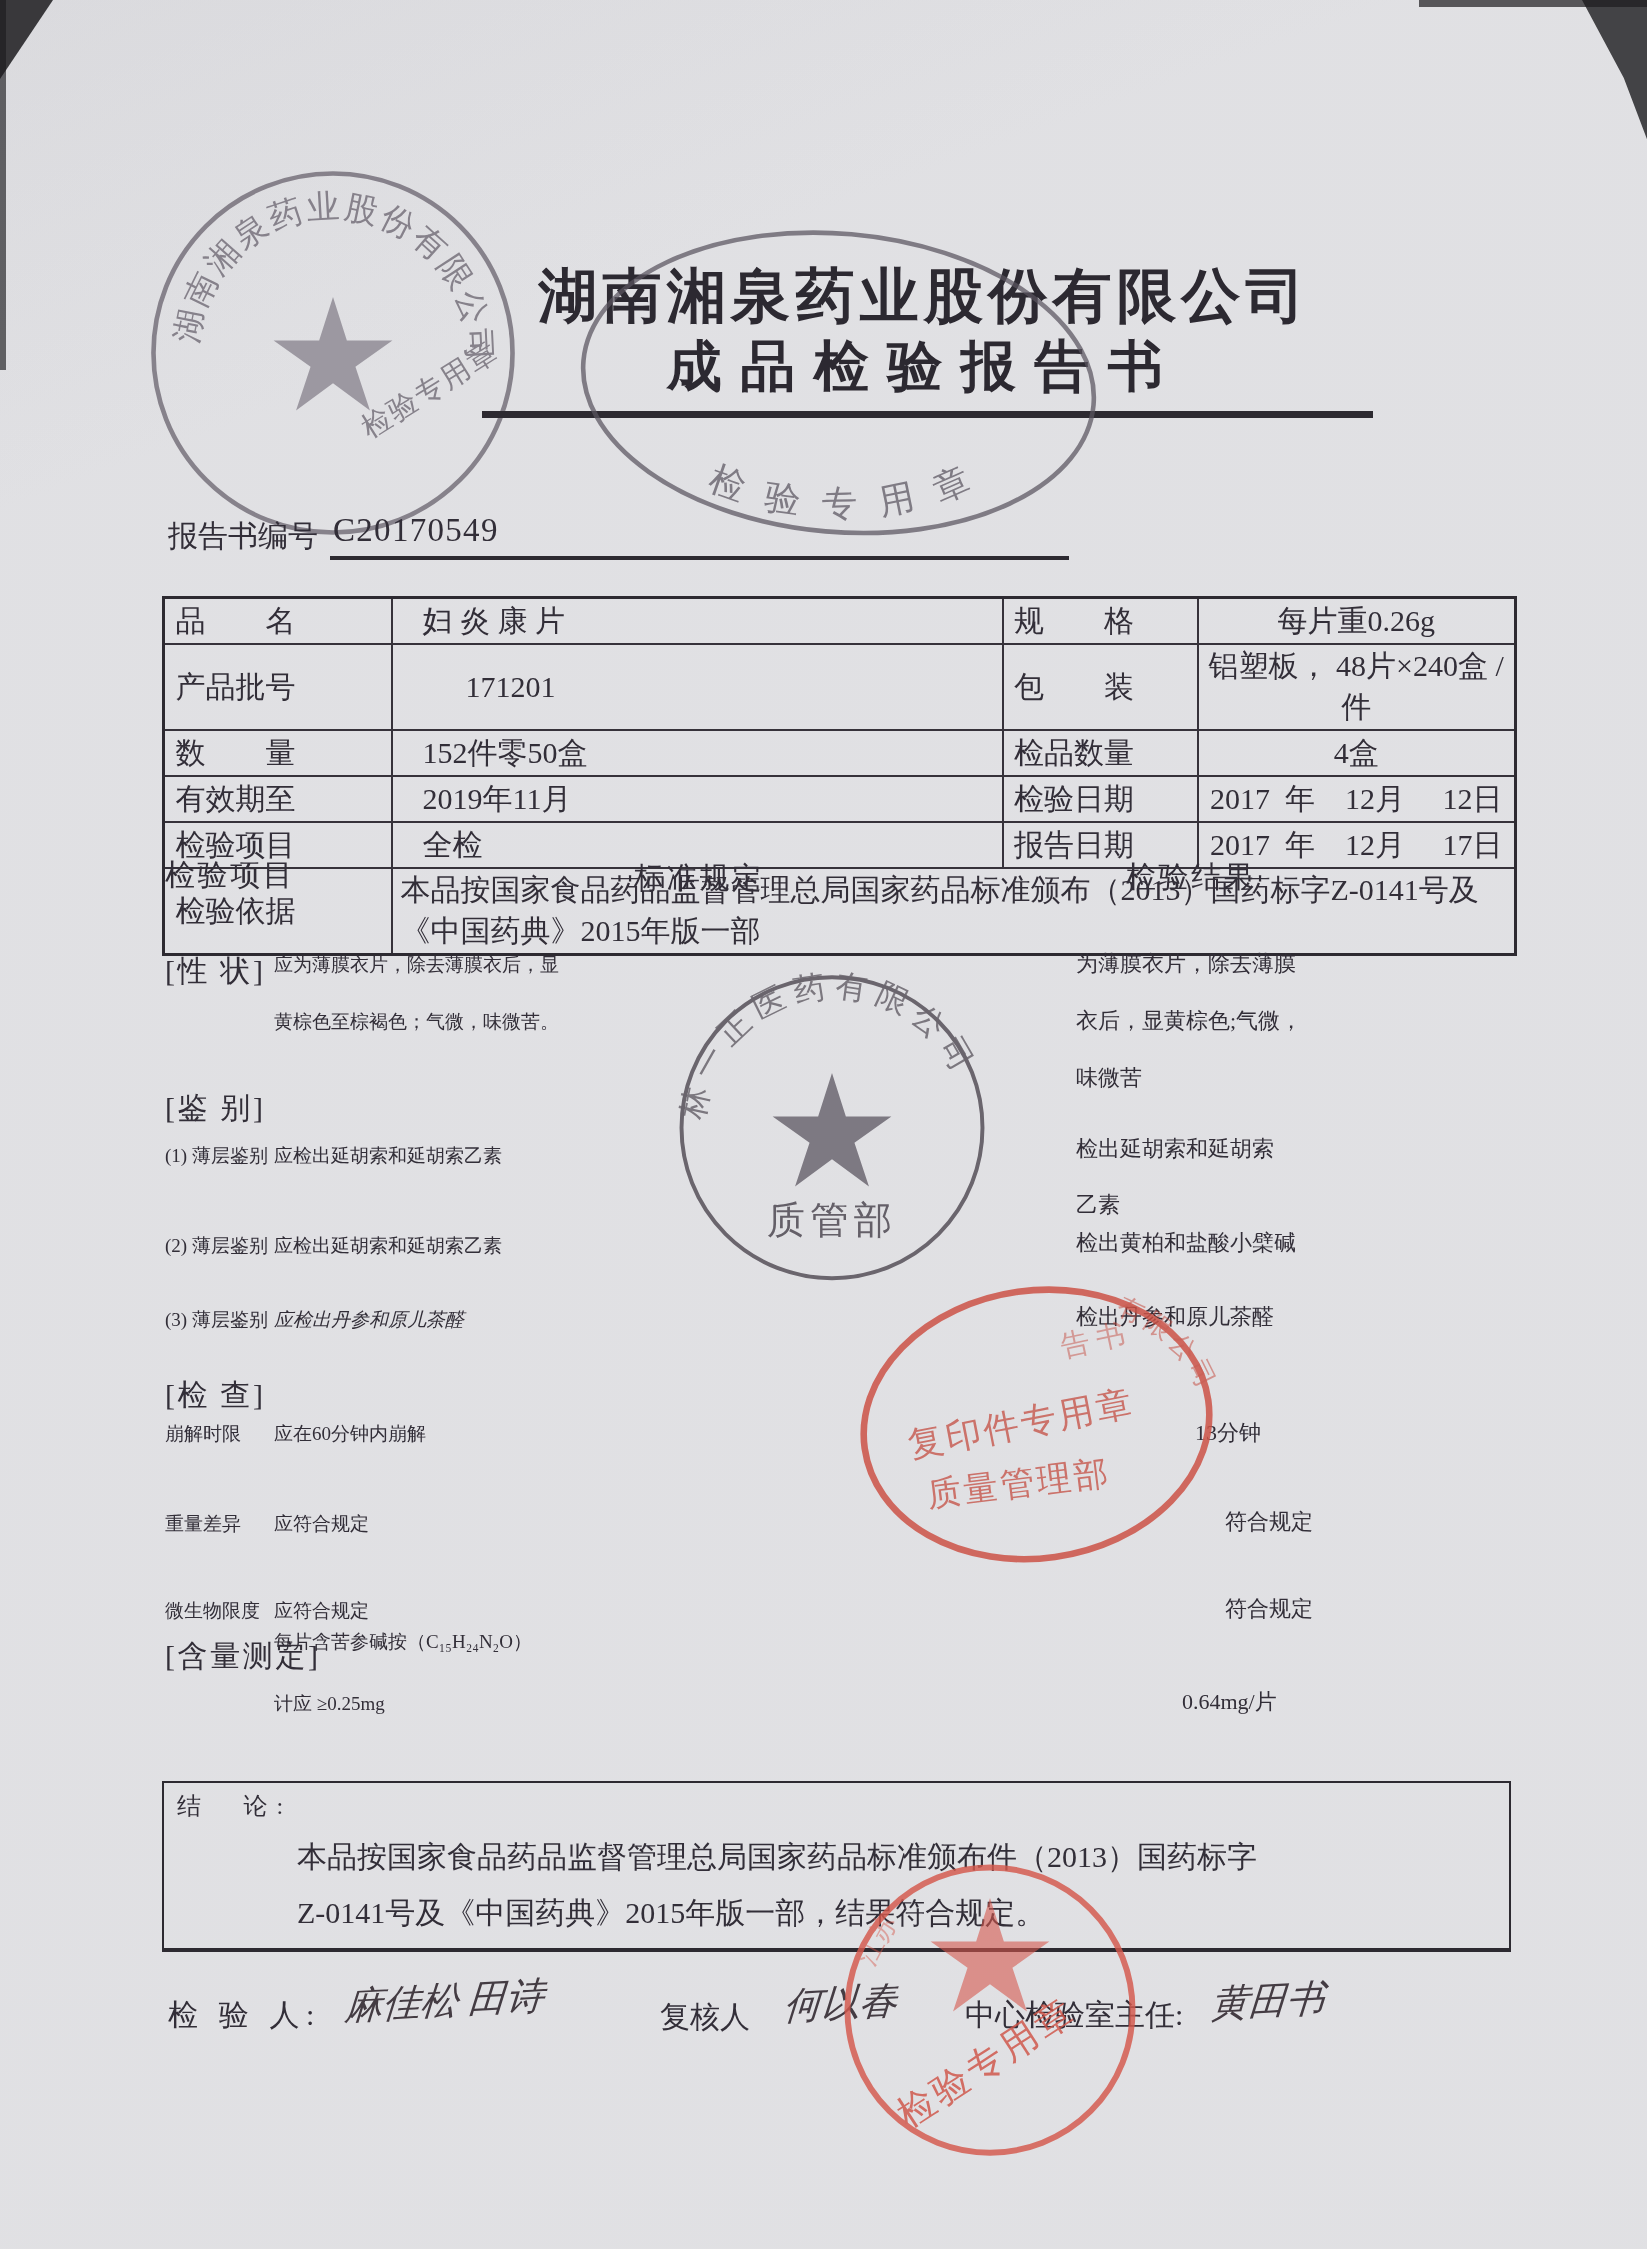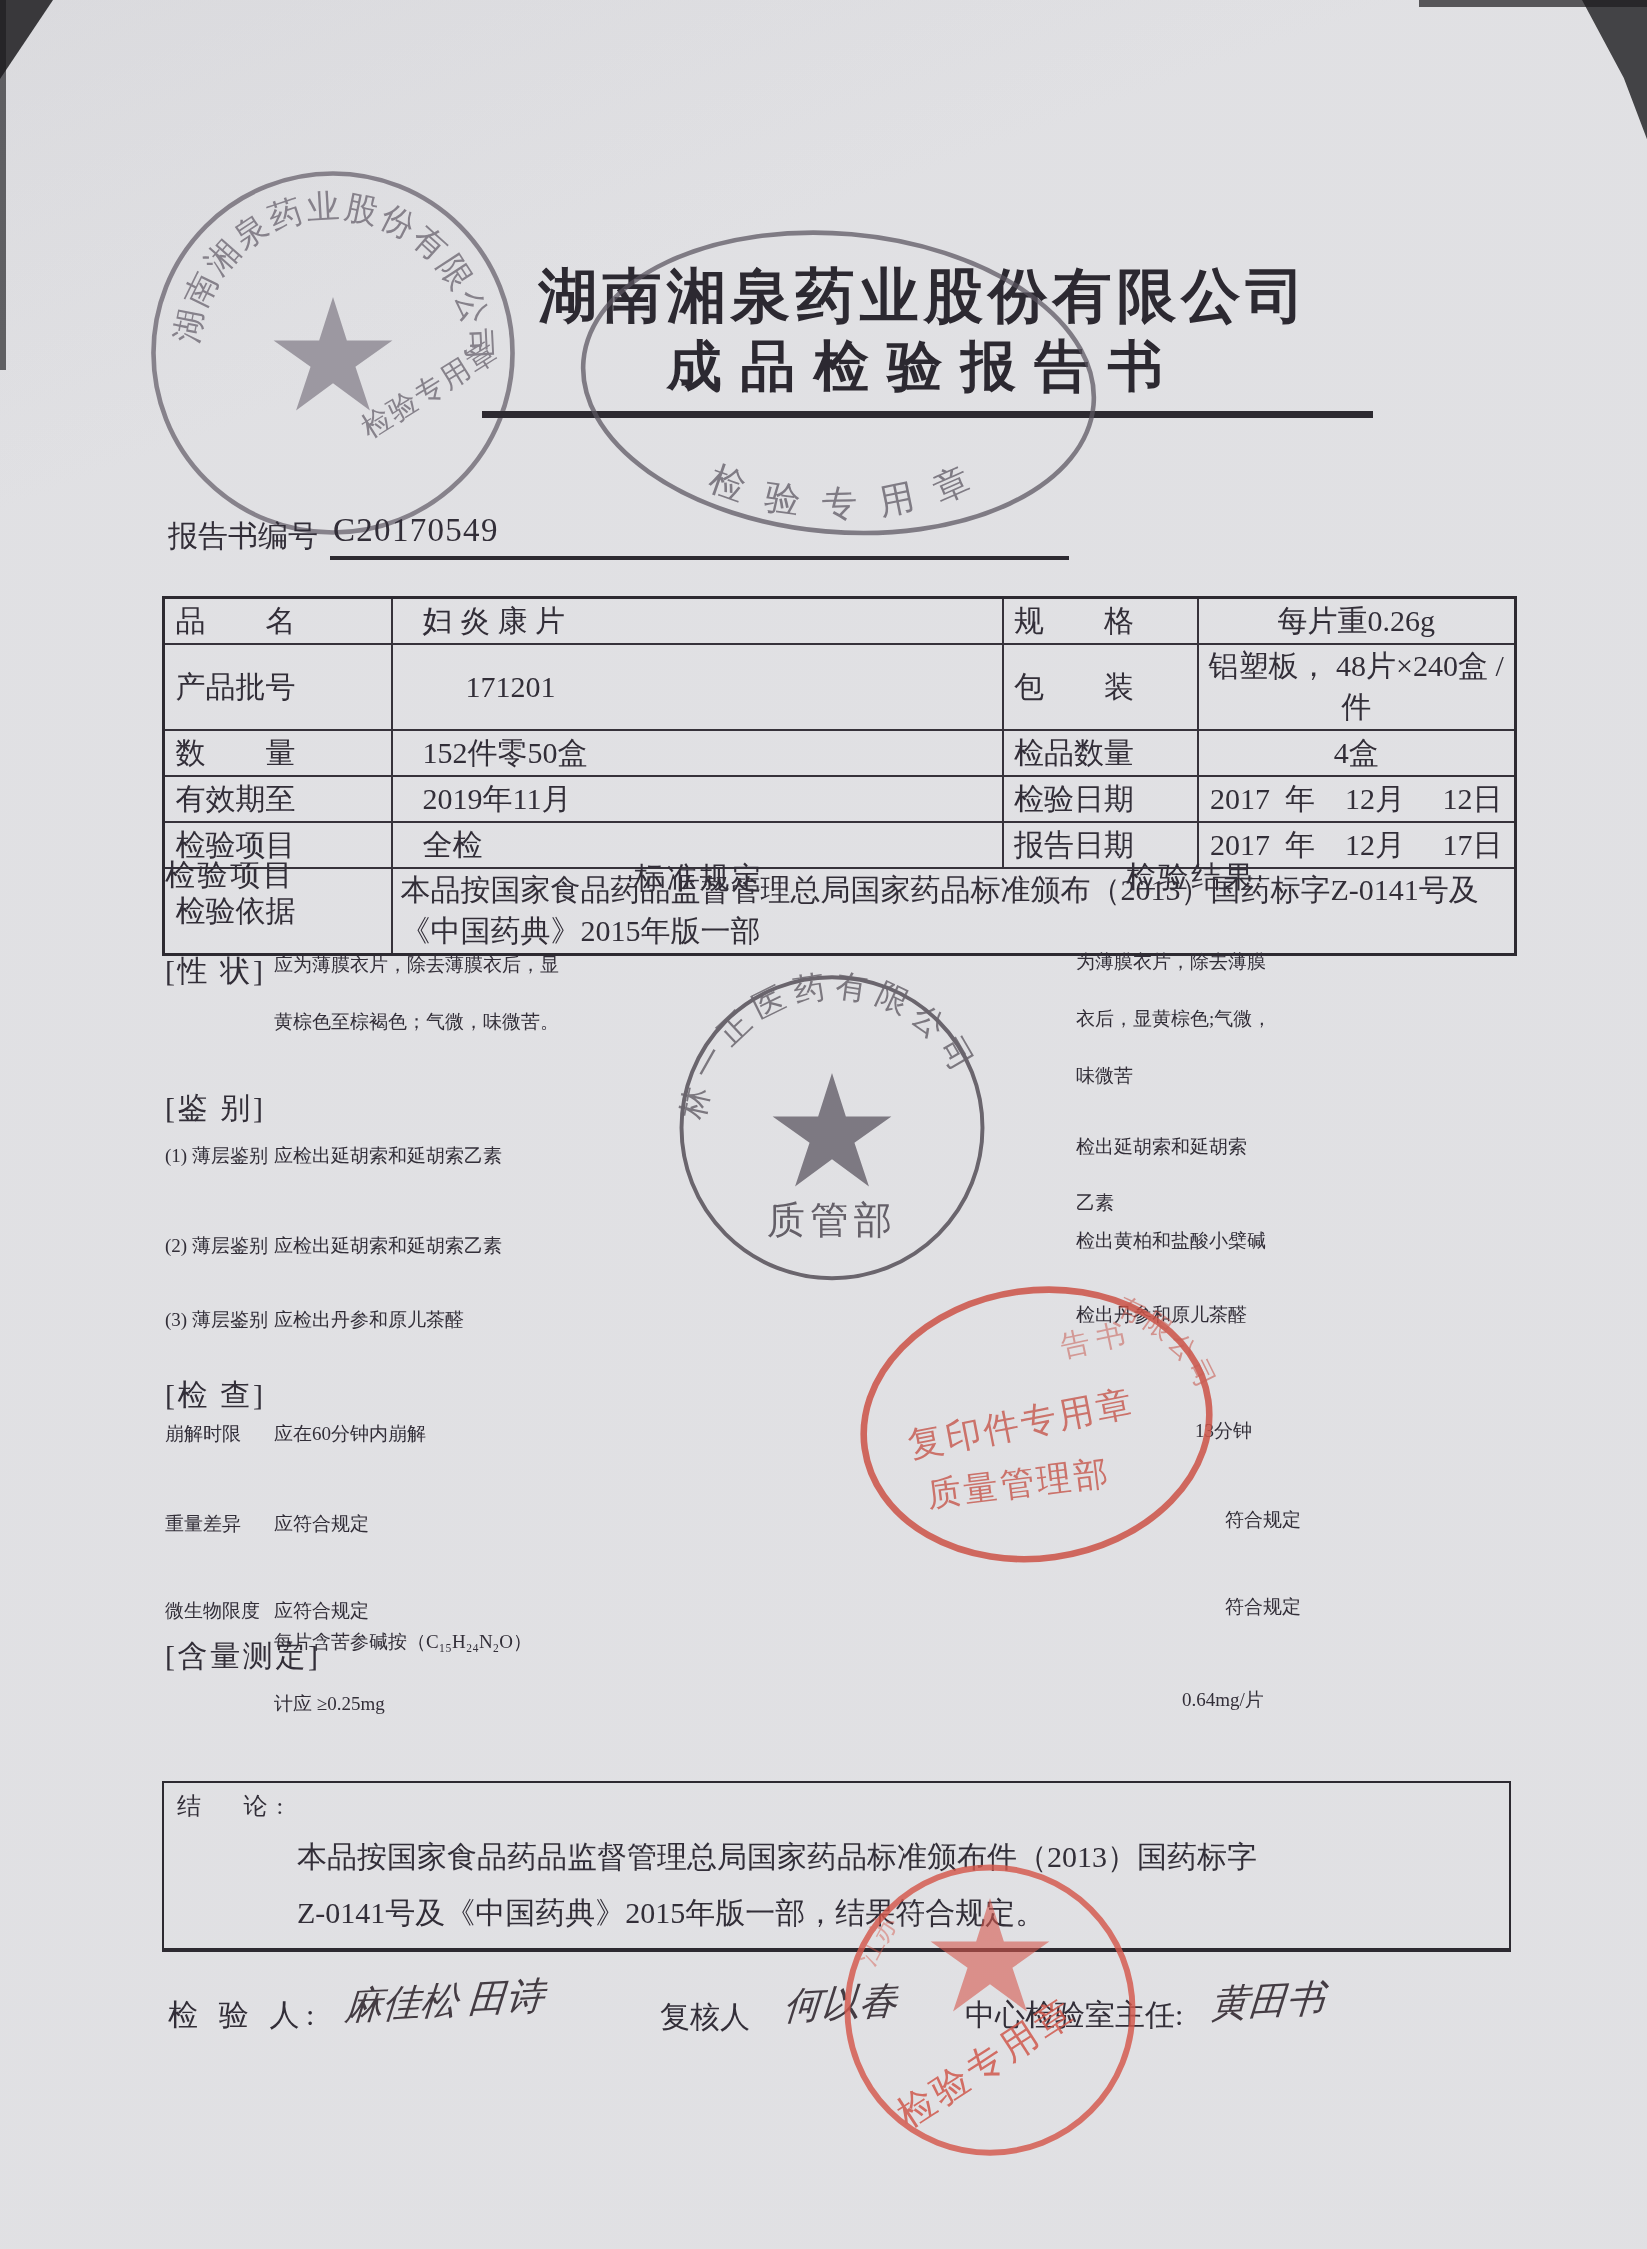--- a/index.html
+++ b/index.html
@@ -23,21 +23,21 @@
   table.info td{border:2px solid #36323a;height:42px;vertical-align:middle;
                 font-size:30px;overflow:hidden;}
   table.info{border:3.3px solid #2d2a31;}
   td.lbl{padding-left:10.6px;}
   td.val{padding-left:30px;font-size:29px;}
   td.val2{text-align:center;font-size:27px;}
   td.basis{font-size:23px;padding-left:8px;}
   
   .sec-label{font-size:30px;letter-spacing:2.6px;}
   .body-txt{font-size:19px;}
-  .res-txt{font-size:19px;}
+  .res-txt{font-size:22px;}
   .colhead{font-size:30px;letter-spacing:2.6px;}
   
   .conc-box{border:2.6px solid #2d2a31;border-bottom-width:4.6px;}
   .conc-label{font-size:24px;letter-spacing:9.2px;}
   .conc-txt{font-size:30px;}
   
   .sig-label{font-size:30px;}
   .hand{font-size:38px;font-style:italic;color:#443c43;transform:rotate(-3deg) skewX(-7deg);transform-origin:left bottom;}
   
   .corner{background:#1c1b1e;}
@@ -141,21 +141,21 @@
 
   <div class="abs sec-label" style="left:165px;top:1088px;">[鉴 别]</div>
   <div class="abs body-txt" style="left:165px;top:1143px;">(1) 薄层鉴别</div>
   <div class="abs body-txt" style="left:274px;top:1143px;">应检出延胡索和延胡索乙素</div>
   <div class="abs res-txt" style="left:1076px;top:1134px;">检出延胡索和延胡索</div>
   <div class="abs res-txt" style="left:1076px;top:1190px;">乙素</div>
   <div class="abs body-txt" style="left:165px;top:1233px;">(2) 薄层鉴别</div>
   <div class="abs body-txt" style="left:274px;top:1233px;">应检出延胡索和延胡索乙素</div>
   <div class="abs res-txt" style="left:1076px;top:1228px;">检出黄柏和盐酸小檗碱</div>
   <div class="abs body-txt" style="left:165px;top:1307px;">(3) 薄层鉴别</div>
-  <div class="abs body-txt" style="left:274px;top:1307px;">应检出丹参和原儿茶醛</div>
+  <div class="abs body-txt" style="left:274px;top:1307px;font-style:italic;">应检出丹参和原儿茶醛</div>
   <div class="abs res-txt" style="left:1076px;top:1302px;">检出丹参和原儿茶醛</div>
 
   <div class="abs sec-label" style="left:165px;top:1375px;">[检 查]</div>
   <div class="abs body-txt" style="left:165px;top:1421px;">崩解时限</div>
   <div class="abs body-txt" style="left:274px;top:1421px;">应在60分钟内崩解</div>
   <div class="abs res-txt" style="left:1195px;top:1418px;">13分钟</div>
   <div class="abs body-txt" style="left:165px;top:1511px;">重量差异</div>
   <div class="abs body-txt" style="left:274px;top:1511px;">应符合规定</div>
   <div class="abs res-txt" style="left:1225px;top:1507px;">符合规定</div>
   <div class="abs body-txt" style="left:165px;top:1598px;">微生物限度</div>

